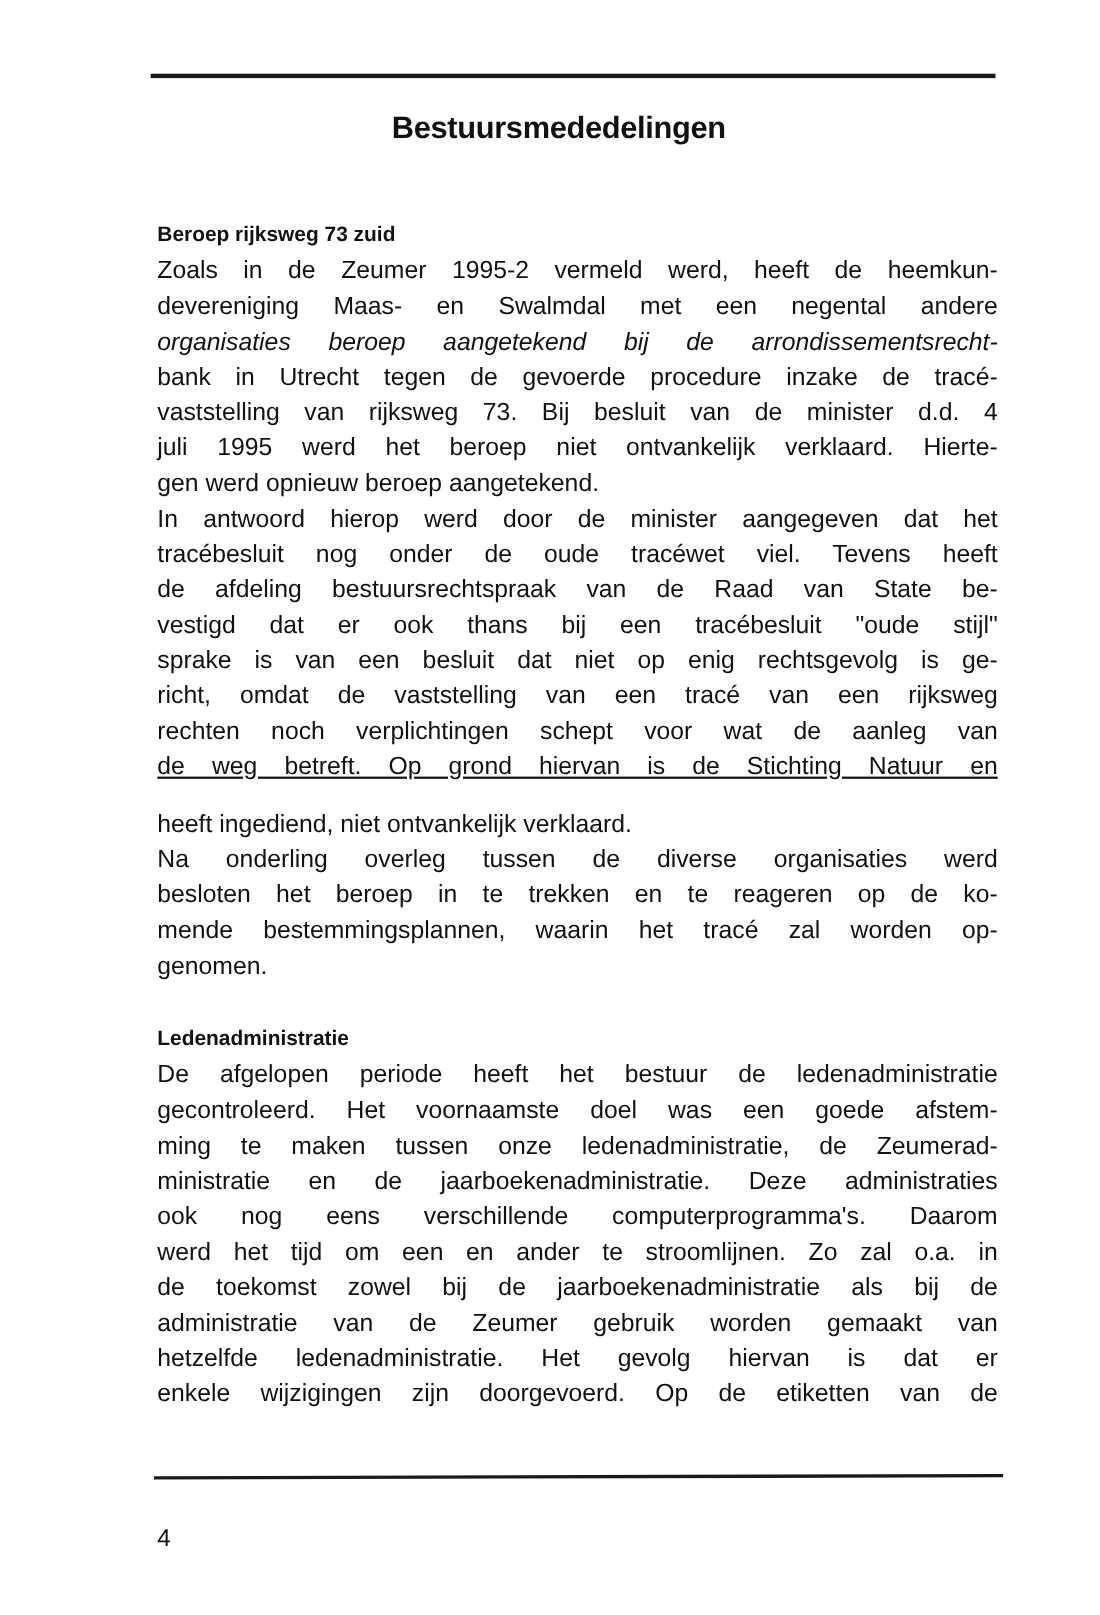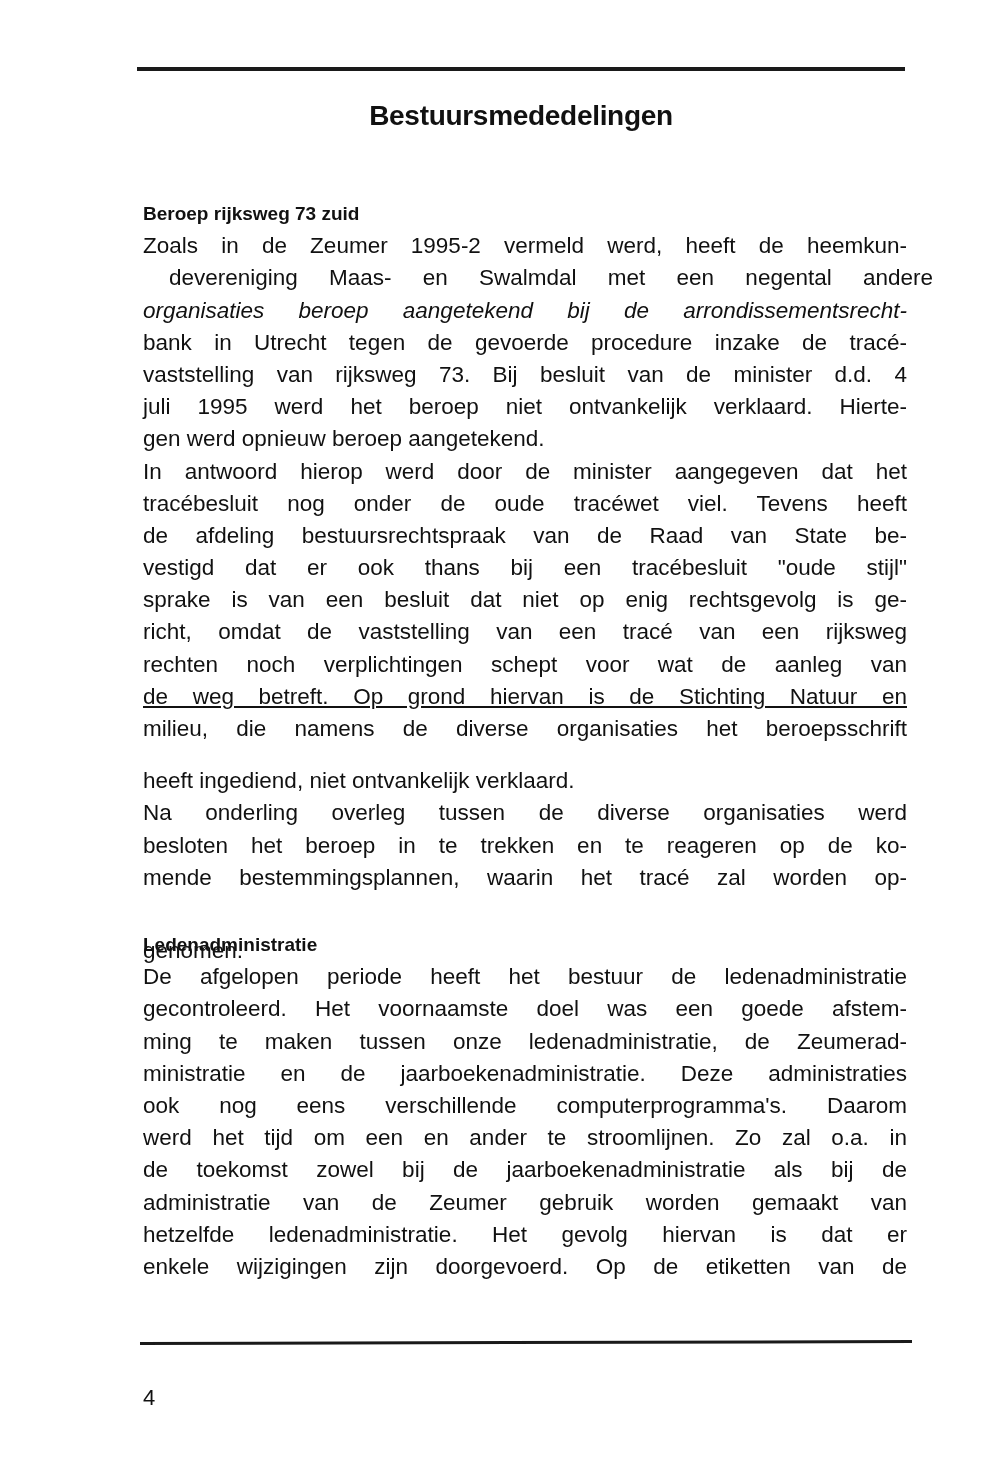--- a/index.html
+++ b/index.html
@@ -18,21 +18,21 @@
     .rule-top {
       position: absolute;
       left: 137px;
       top: 67px;
       width: 768px;
       height: 4px;
       background: #1a1a1a;
     }
     .page-title {
       position: absolute;
-      left: 137px;
+      left: 124px;
       width: 768px;
       top: 96px;
       text-align: center;
       font-size: 28px;
       font-weight: bold;
       letter-spacing: -0.3px;
       line-height: 40px;
     }
     .column {
       position: absolute;
@@ -80,40 +80,39 @@
 </head>
 <body>
 
 <div class="rule-top"></div>
 <h1 class="page-title" style="margin:0;">Bestuursmededelingen</h1>
 
 <section class="column sec1">
   <span class="section-heading">Beroep rijksweg 73 zuid</span>
   <div>
       <span class="line" style="white-space: nowrap; word-spacing: 16.9358px;">Zoals in de Zeumer 1995-2 vermeld werd, heeft de heemkun-</span>
-      <span class="line" style="white-space: nowrap; word-spacing: 24.9821px; margin-left: 26px;">devereniging Maas- en Swalmdal met een negental andere</span>
+      <span class="line" style="white-space: nowrap; word-spacing: 24.9821px;">devereniging Maas- en Swalmdal met een negental andere</span>
       <span class="line" style="white-space: nowrap; word-spacing: 27.9719px; font-style: italic;">organisaties beroep aangetekend bij de arrondissementsrecht-</span>
       <span class="line" style="white-space: nowrap; word-spacing: 16.0955px;">bank in Utrecht tegen de gevoerde procedure inzake de tracé-</span>
       <span class="line" style="white-space: nowrap; word-spacing: 16.1203px;">vaststelling van rijksweg 73. Bij besluit van de minister d.d. 4</span>
       <span class="line" style="white-space: nowrap; word-spacing: 20.7715px;">juli 1995 werd het beroep niet ontvankelijk verklaard. Hierte-</span>
       <span class="line last" style="white-space: nowrap;">gen werd opnieuw beroep aangetekend.</span>
       <span class="line" style="white-space: nowrap; word-spacing: 16.6493px;">In antwoord hierop werd door de minister aangegeven dat het</span>
       <span class="line" style="white-space: nowrap; word-spacing: 22.8477px;">tracébesluit nog onder de oude tracéwet viel. Tevens heeft</span>
       <span class="line" style="white-space: nowrap; word-spacing: 21.2324px;">de afdeling bestuursrechtspraak van de Raad van State be-</span>
       <span class="line" style="white-space: nowrap; word-spacing: 24.467px;">vestigd dat er ook thans bij een tracébesluit "oude stijl"</span>
       <span class="line" style="white-space: nowrap; word-spacing: 14.6477px;">sprake is van een besluit dat niet op enig rechtsgevolg is ge-</span>
       <span class="line" style="white-space: nowrap; word-spacing: 20.1319px;">richt, omdat de vaststelling van een tracé van een rijksweg</span>
       <span class="line" style="white-space: nowrap; word-spacing: 22.1699px;">rechten noch verplichtingen schept voor wat de aanleg van</span>
       <span class="line" style="white-space: nowrap; word-spacing: 18.3656px; text-decoration: underline;">de weg betreft. Op grond hiervan is de Stichting Natuur en</span>
-      <span class="line" style="white-space: nowrap; word-spacing: 21.9531px;">milieu, die namens de diverse organisaties het beroepsschrift</span>
       <span class="line last" style="white-space: nowrap; margin-top: 20px;">heeft ingediend, niet ontvankelijk verklaard.</span>
       <span class="line" style="white-space: nowrap; word-spacing: 27.3103px;">Na onderling overleg tussen de diverse organisaties werd</span>
       <span class="line" style="white-space: nowrap; word-spacing: 16.6903px;">besloten het beroep in te trekken en te reageren op de ko-</span>
       <span class="line" style="white-space: nowrap; word-spacing: 21.2344px;">mende bestemmingsplannen, waarin het tracé zal worden op-</span>
-      <span class="line last" style="white-space: nowrap; margin-top: 41px;">genomen.</span>
+      <span class="line last" style="white-space: nowrap;">genomen.</span>
     </div>
 </section>
 
 <section class="column sec2">
   <span class="section-heading">Ledenadministratie</span>
   <div>
       <span class="line" style="white-space: nowrap; word-spacing: 21.9375px;">De afgelopen periode heeft het bestuur de ledenadministratie</span>
       <span class="line" style="white-space: nowrap; word-spacing: 21.9487px;">gecontroleerd. Het voornaamste doel was een goede afstem-</span>
       <span class="line" style="white-space: nowrap; word-spacing: 20.8817px;">ming te maken tussen onze ledenadministratie, de Zeumerad-</span>
       <span class="line" style="white-space: nowrap; word-spacing: 28.7375px;">ministratie en de jaarboekenadministratie. Deze administraties</span>

